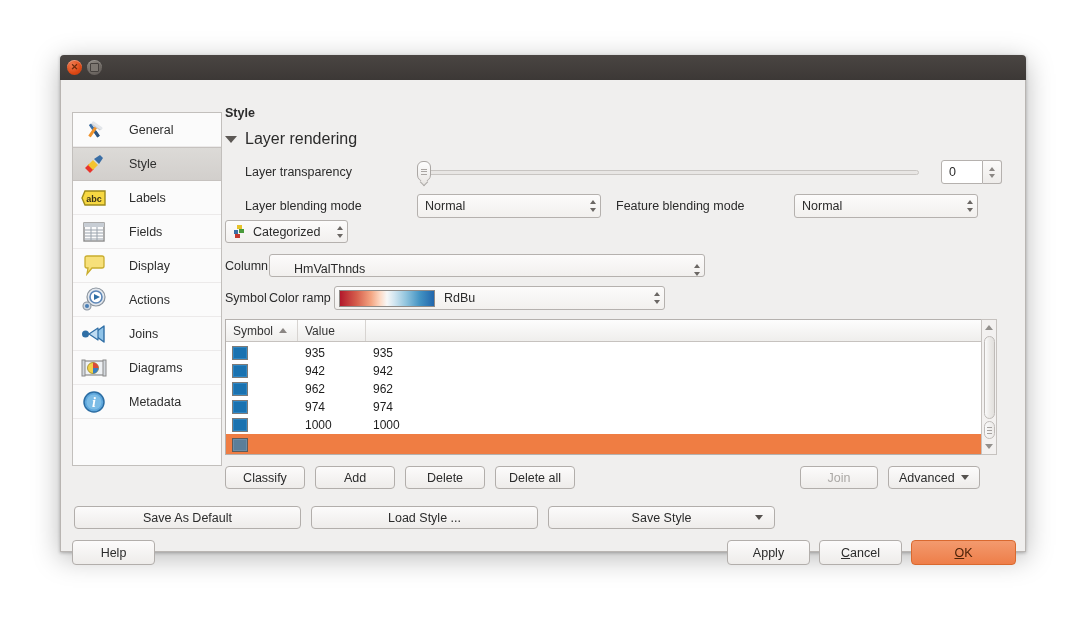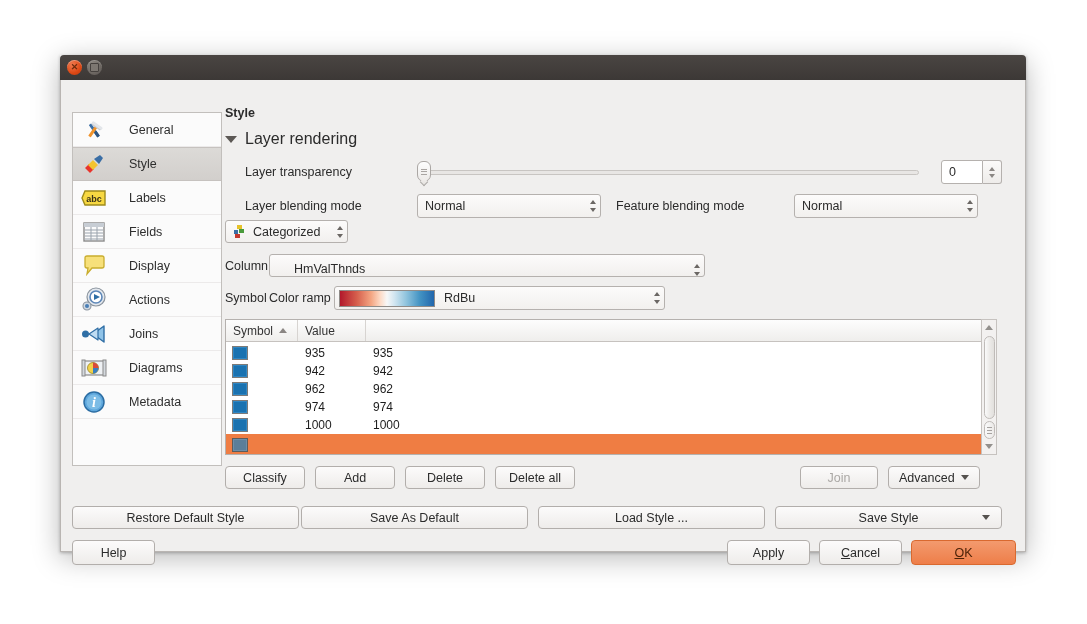--- a/index.html
+++ b/index.html
@@ -719,21 +719,20 @@
           <div class="btn disabled" style="width:78px; height:23px; margin-left:225px;">Join</div>
           <div class="btn" style="width:92px; height:23px; margin-left:10px; justify-content:space-between; padding:0 10px;">
             <span>Advanced</span>
             <span class="caret-dn"></span>
           </div>
         </div>
 
       </div>
 
       <div style="position:absolute; left:11px; top:426px; width:944px; display:flex;">
-        <div class="btn" style="width:227px; height:23px;">Restore Default Style</div>
         <div class="btn" style="width:227px; height:23px; margin-left:2px;">Save As Default</div>
         <div class="btn" style="width:227px; height:23px; margin-left:10px;">Load Style ...</div>
         <div class="btn" style="width:227px; height:23px; margin-left:10px; position:relative;">
           <span>Save Style</span>
           <span class="caret-dn" style="position:absolute; right:11px;"></span>
         </div>
       </div>
 
       <div style="position:absolute; left:11px; top:460px; width:944px; display:flex; align-items:center;">
         <div class="btn" style="width:83px; height:25px;">Help</div>

